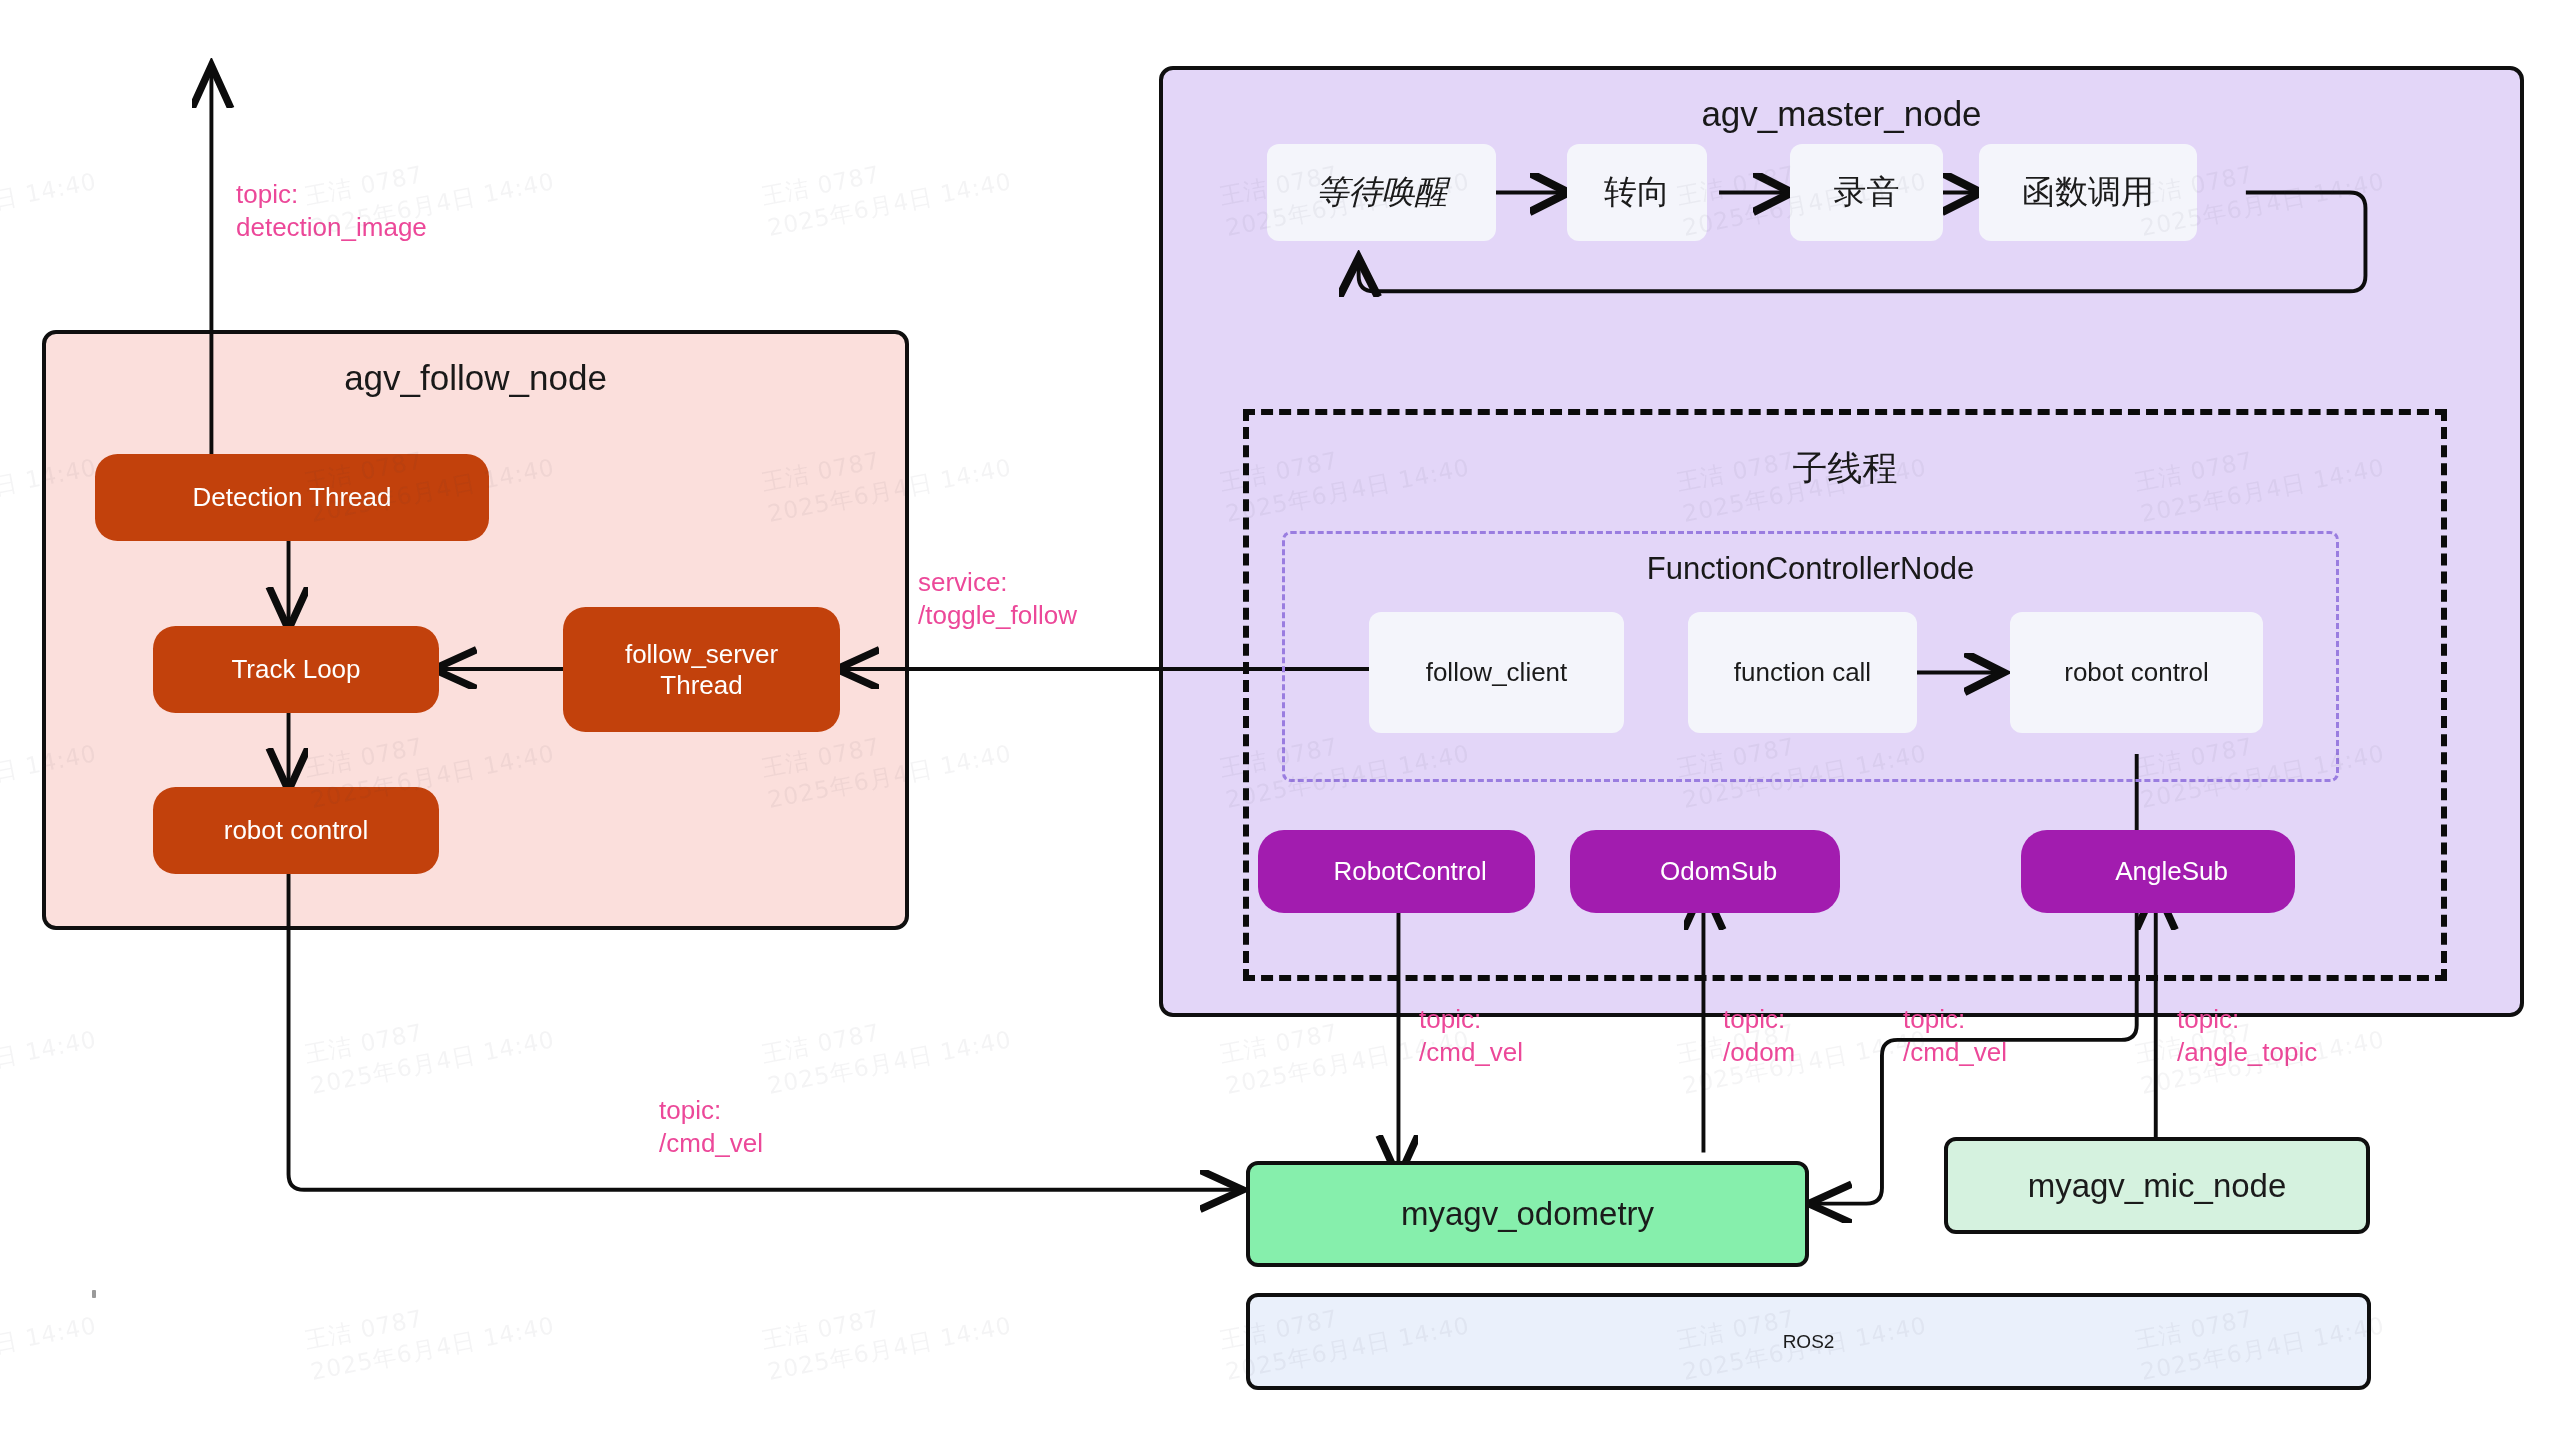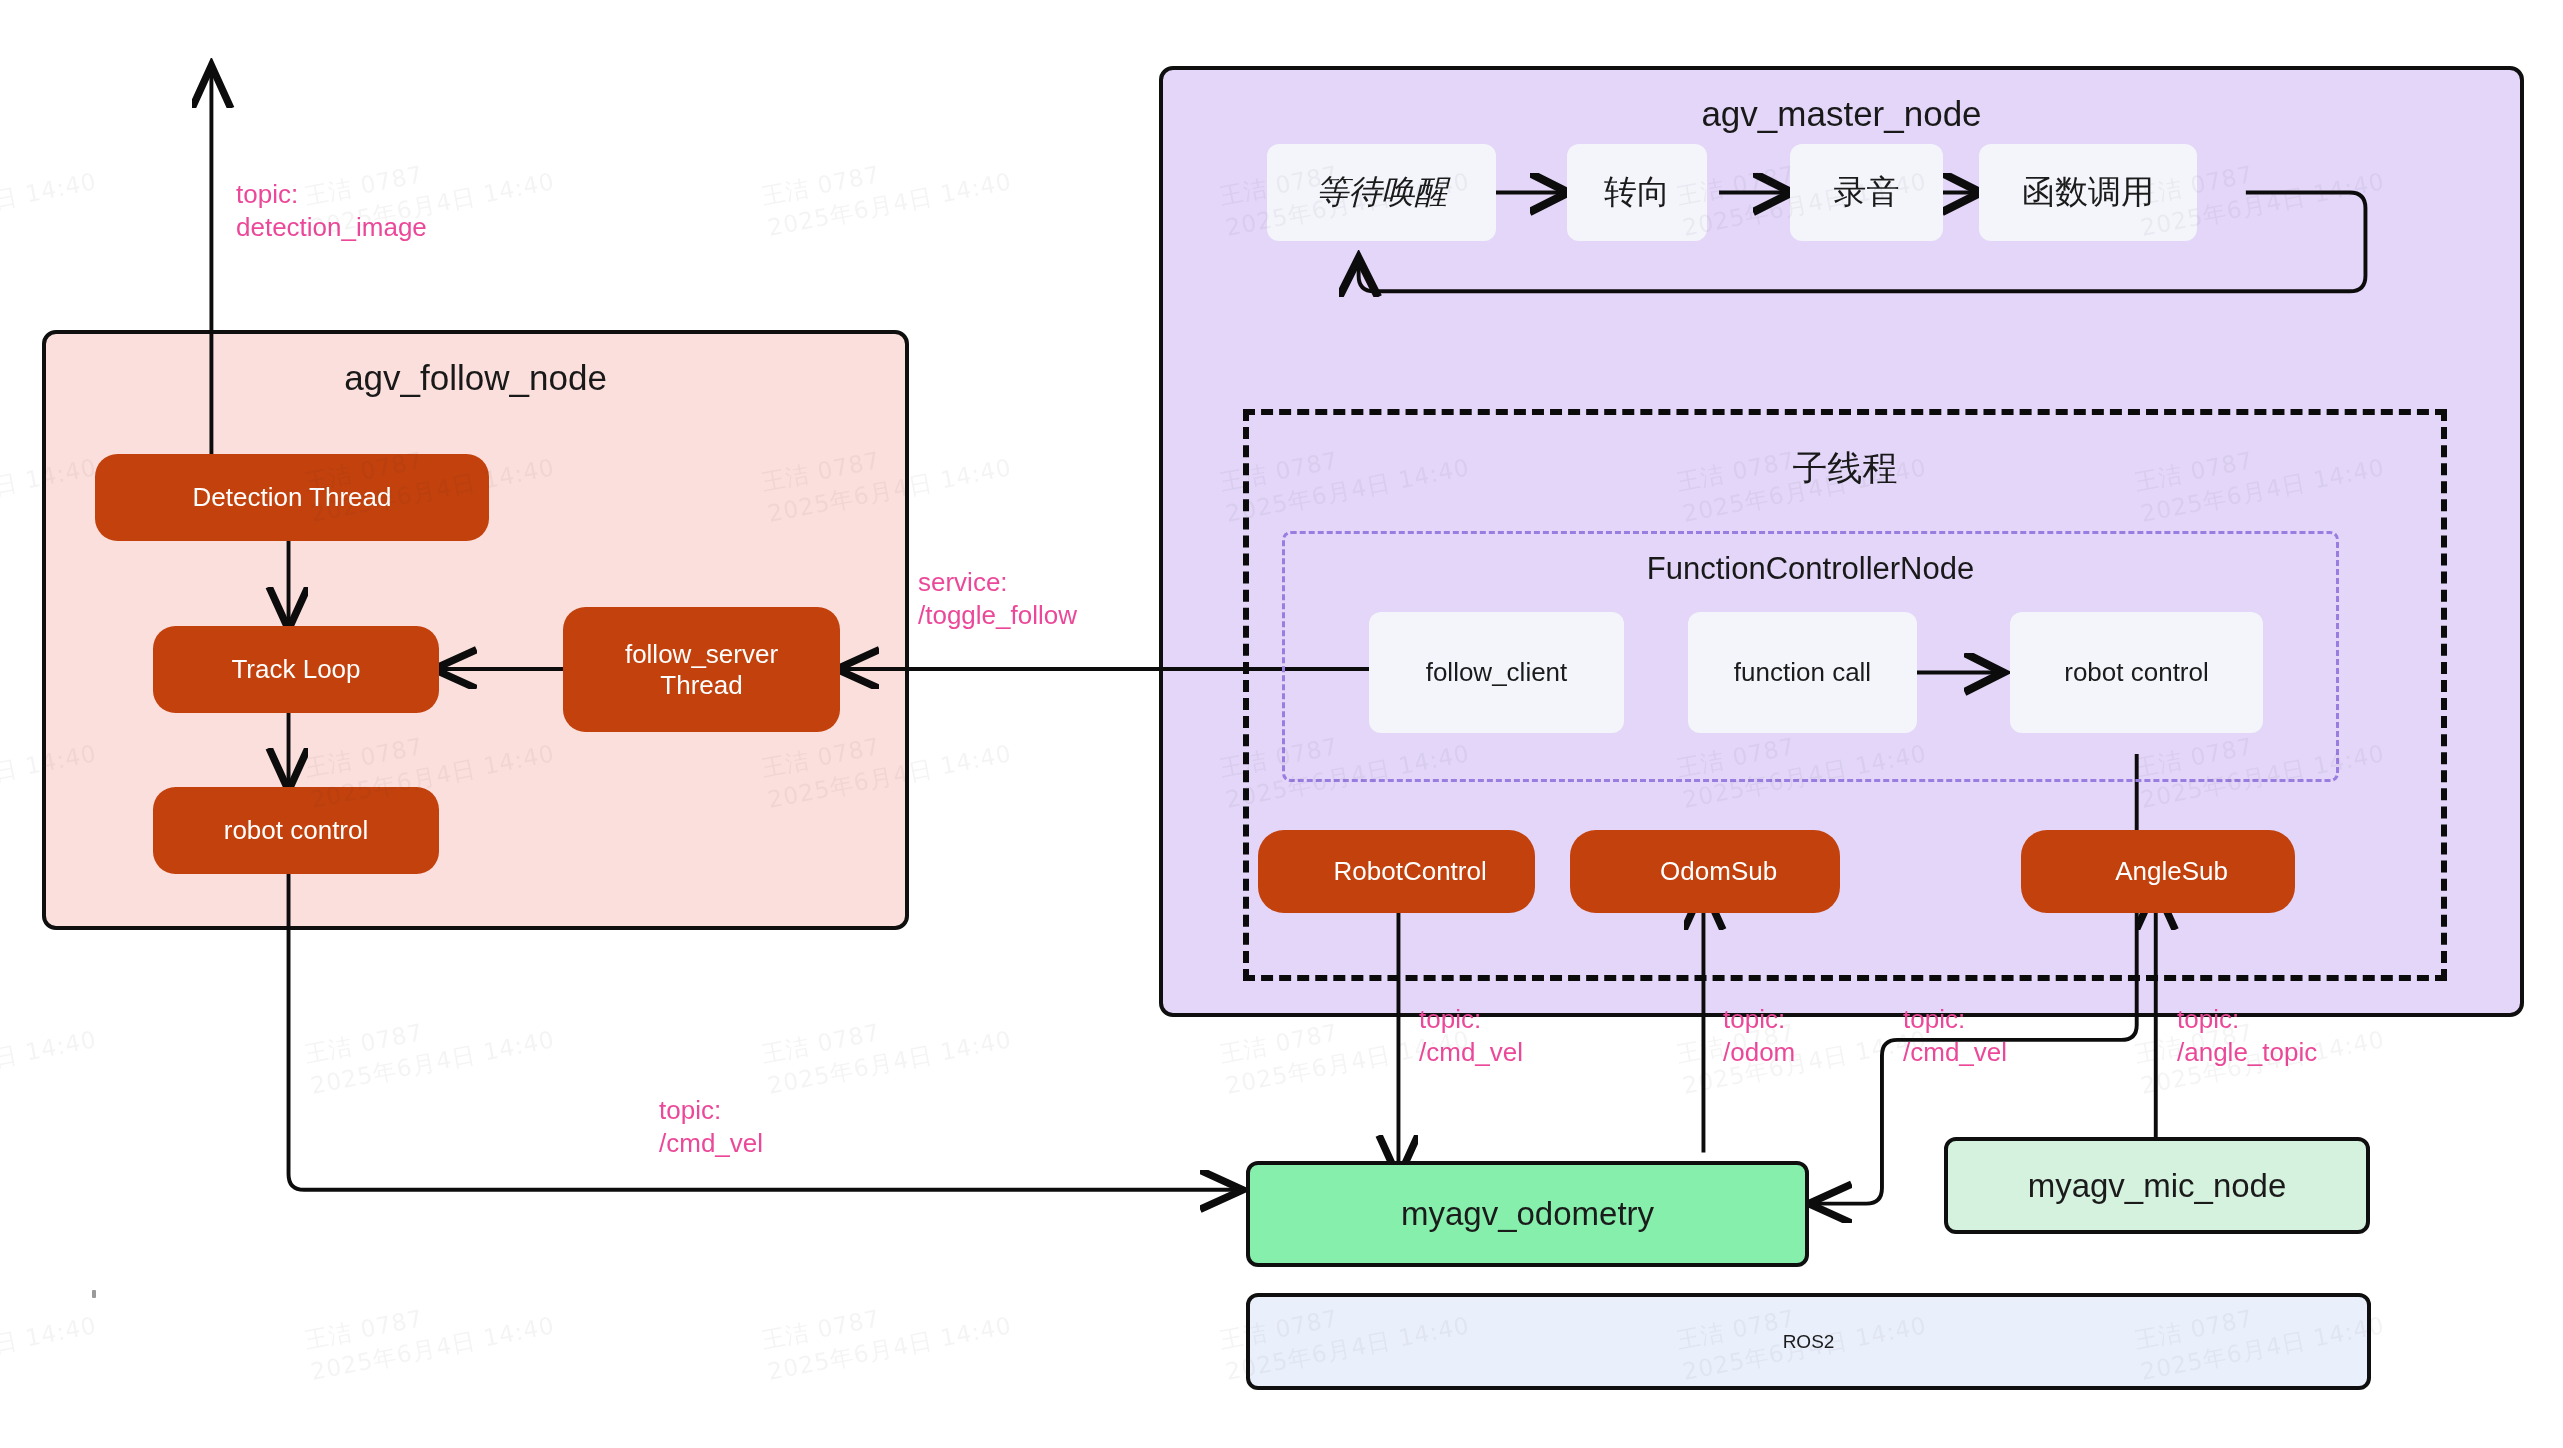--- a/index.html
+++ b/index.html
@@ -54,21 +54,21 @@
     font-size:35px;color:#191919;z-index:4;
   }
 
   
   .pill{
     position:absolute;display:flex;align-items:center;justify-content:center;
     text-align:center;color:#ffffff;font-size:26px;line-height:1.16;
     border-radius:22.5px;z-index:4;box-sizing:border-box;padding:3.5px 8.7px;
   }
   .pill-red{background:#c2410c;}
-  .pill-purple{background:#c2410c;border-radius:26px;padding-left:36px;}
+  .pill-purple{background:#a21caf;border-radius:26px;padding-left:36px;}
 
   
   .statebox{
     position:absolute;display:flex;align-items:center;justify-content:center;
     background:#f4f5fb;border-radius:12px;color:#1b1b1b;z-index:4;
     box-sizing:border-box;text-align:center;
   }
   .state-cn{font-size:33px;}
   .fnbox{font-size:26px;}
 

